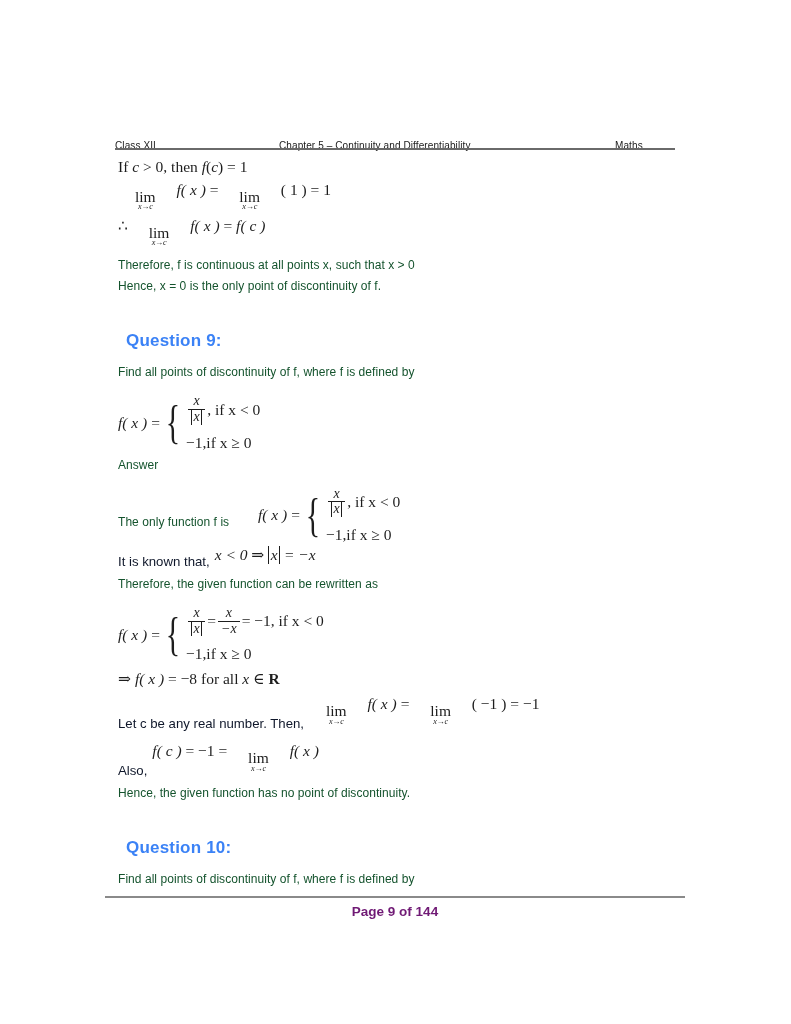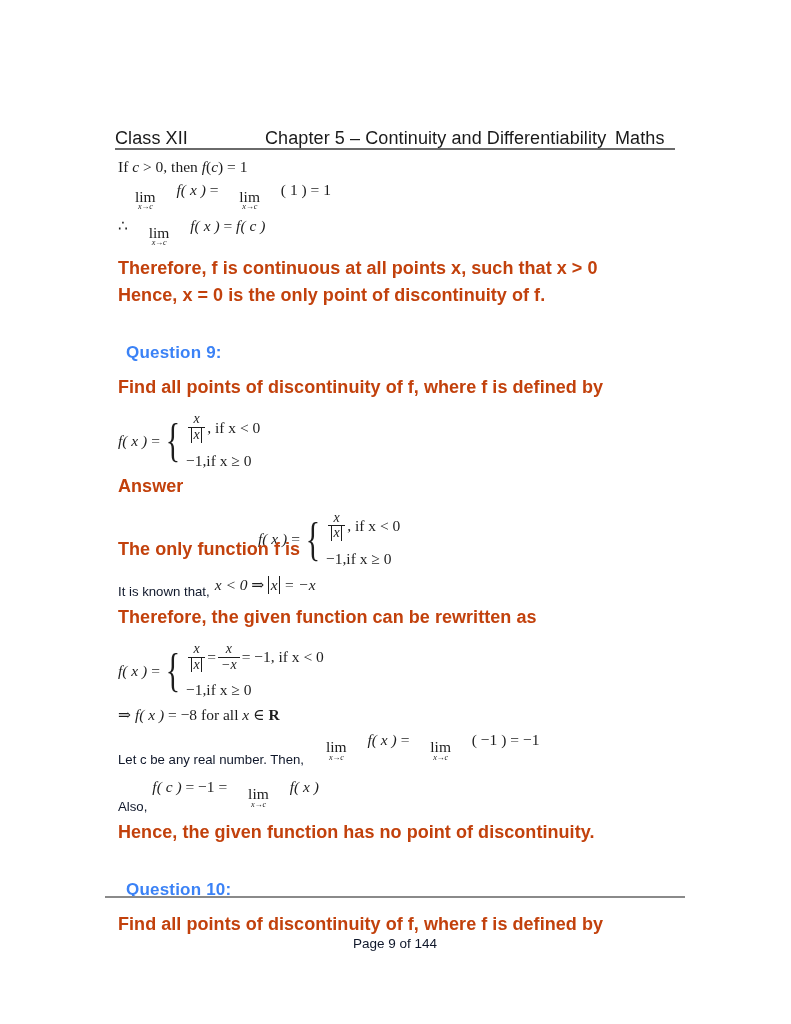--- a/index.html
+++ b/index.html
@@ -17,54 +17,53 @@
     height: 1024px;
     background: #ffffff;
     overflow: hidden;
     box-sizing: border-box;
   }
 
   
   .page-header {
     position: absolute;
     left: 115px;
-    top: 128px;
+    top: 140px;
     width: 560px;
     display: flex;
     align-items: baseline;
-    font-size: 18px;
+    font-size: 10px;
     color: #1a1a1a;
     letter-spacing: 0.1px;
   }
   .hdr-left   { width: 150px; flex: none; }
-  .hdr-center { flex: 1 1 auto; }
+  .hdr-center { flex: 1 1 auto; margin-left: 14px; }
   .hdr-right  { width: 60px; flex: none; text-align: left; }
   .header-rule {
     position: absolute;
     left: 115px;
     top: 148px;
     width: 560px;
     height: 2px;
     background: #6a6a6a;
   }
 
   
   .content {
     position: absolute;
     left: 118px;
     top: 158px;
     width: 560px;
   }
   .para {
-    font-size: 18px;
+    font-size: 12px;
     line-height: 1.0;
-    color: #c2410c;
+    color: #14532d;
     margin: 0 0 9px 0;
     letter-spacing: 0.05px;
-    font-weight: bold;
   }
   .q-head {
     font-size: 17px;
     font-weight: bold;
     color: #3b82f6;
     margin: 8px;
     letter-spacing: 0.2px;
   }
   .spacer-lg { height: 22px; }
   .spacer-md { height: 14px; }
@@ -143,26 +142,26 @@
     position: absolute;
     left: 105px;
     top: 896px;
     width: 580px;
     height: 2px;
     background: #8a8a8a;
   }
   .page-footer {
     position: absolute;
     left: 105px;
-    top: 936px;
+    top: 904px;
     width: 580px;
     text-align: center;
     font-size: 13.5px;
-    font-weight: normal;
-    color: #0f172a;
+    font-weight: bold;
+    color: #701a75;
   }
 </style>
 </head>
 <body>
 
 <div class="page">
 
   <div class="page-header">
     <div class="hdr-left">Class XII</div>
     <div class="hdr-center">Chapter 5 – Continuity and Differentiability</div>

